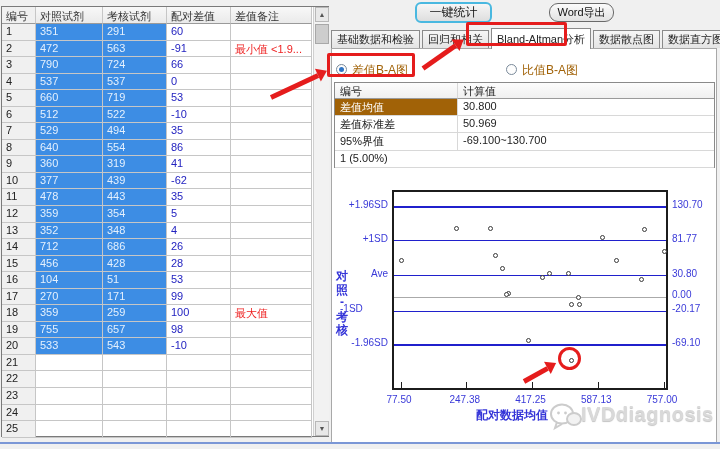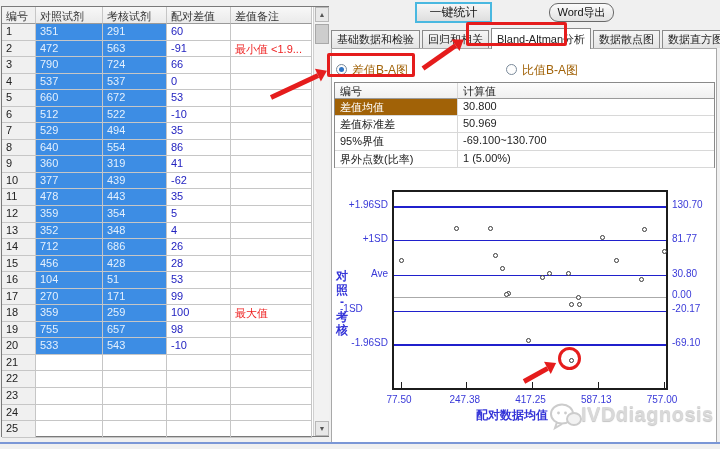--- a/index.html
+++ b/index.html
@@ -19,21 +19,21 @@
   .sel { background:#3d8de4; color:#e4f0fd; }
   .diff { color:#2323c0; }
   .note { color:#ee2222; }
   
   .vsb { position:absolute; left:311px; top:0; width:16px; height:429px; background:#f2f2f2; border-left:1px solid #d0d0d0; }
   .vsb .btn { position:absolute; left:1px; width:14px; height:15px; background:#e8e8e8; border:1px solid #b8b8b8; font-size:7px; color:#555; text-align:center; line-height:13px; }
   .vsb .up { top:0; } .vsb .dn { bottom:0; }
   .vsb .thumb { position:absolute; left:1px; top:17px; width:14px; height:20px; background:#cdcdcd; border:1px solid #a8a8a8; }
 
   
-  .btn-run { position:absolute; left:415px; top:2px; width:77px; height:21px; background:linear-gradient(#f6f6f6,#dedede); border:2px solid #49b8e0; border-radius:0; font-size:12px; color:#111; text-align:center; line-height:16px; }
+  .btn-run { position:absolute; left:415px; top:2px; width:77px; height:21px; background:linear-gradient(#f6f6f6,#dedede); border:2px solid #49b8e0; border-radius:6px; font-size:12px; color:#111; text-align:center; line-height:16px; }
   .btn-word { position:absolute; left:549px; top:3px; width:65px; height:19px; background:linear-gradient(#fbfbfb,#e2e2e2); border:1px solid #6a6a6a; border-radius:9px; font-size:11px; color:#111; text-align:center; line-height:16px; }
 
   
   .tabstrip { position:absolute; left:331px; top:30px; height:19px; display:flex; }
   .tab { height:18px; margin-right:2px; padding:0 5px; background:linear-gradient(#f6f6f6,#e4e4e4); border:1px solid #8a8a8a; border-bottom:none; font-size:11px; color:#222; line-height:17px; white-space:nowrap; }
   .tab.on { background:#fff; height:21px; margin-top:-2px; line-height:20px; position:relative; z-index:3; }
 
   
   .panel { position:absolute; left:331px; top:48px; width:386px; height:395px; background:#fff; border:1px solid #a8a8a8; border-bottom:none; }
   .rdo { position:absolute; width:11px; height:11px; border:1px solid #7a8a9a; border-radius:50%; background:#fdfdfd; }
@@ -112,21 +112,21 @@
         <div class="trow">
           <div class="tcell c0">4</div>
           <div class="tcell c1 sel">537</div>
           <div class="tcell c2 sel">537</div>
           <div class="tcell c3 diff">0</div>
           <div class="tcell c4 note"></div>
         </div>
         <div class="trow">
           <div class="tcell c0">5</div>
           <div class="tcell c1 sel">660</div>
-          <div class="tcell c2 sel">672</div>
+          <div class="tcell c2 sel">719</div>
           <div class="tcell c3 diff">53</div>
           <div class="tcell c4 note"></div>
         </div>
         <div class="trow">
           <div class="tcell c0">6</div>
           <div class="tcell c1 sel">512</div>
           <div class="tcell c2 sel">522</div>
           <div class="tcell c3 diff">-10</div>
           <div class="tcell c4 note"></div>
         </div>
@@ -300,21 +300,20 @@
       </div>
       <div class="srow">
         <div class="scell sc0">差值标准差</div>
         <div class="scell sc1">50.969</div>
       </div>
       <div class="srow">
         <div class="scell sc0">95%界值</div>
         <div class="scell sc1">-69.100~130.700</div>
       </div>
       <div class="srow">
-        <div class="scell sc0">界外点数(比率)</div>
         <div class="scell sc1">1 (5.00%)</div>
       </div>
     </div>
 
   <div class="plot" id="plot">
       <div class="hline" style="top: 14px; height: 2px; background: rgb(32, 32, 204);"></div>
       <div class="hline" style="top: 48.2955px; height: 1px; background: rgb(32, 32, 204);"></div>
       <div class="hline" style="top: 83.4999px; height: 1px; background: rgb(32, 32, 204);"></div>
       <div class="hline" style="top: 104.773px; height: 1px; background: rgb(170, 170, 170);"></div>
       <div class="hline" style="top: 118.704px; height: 1px; background: rgb(32, 32, 204);"></div>

